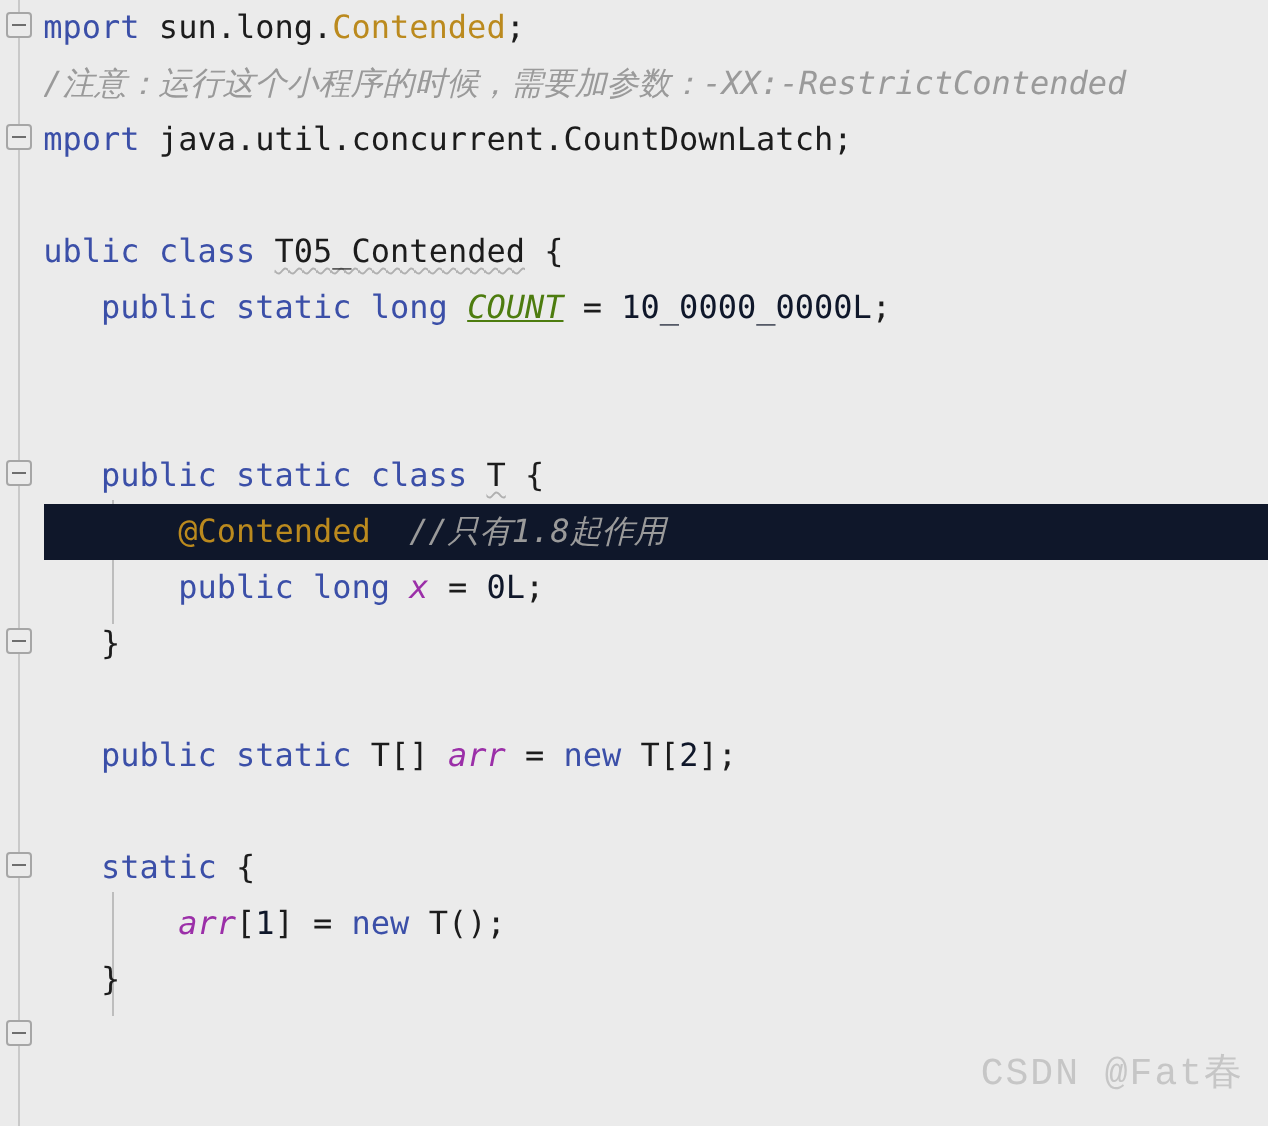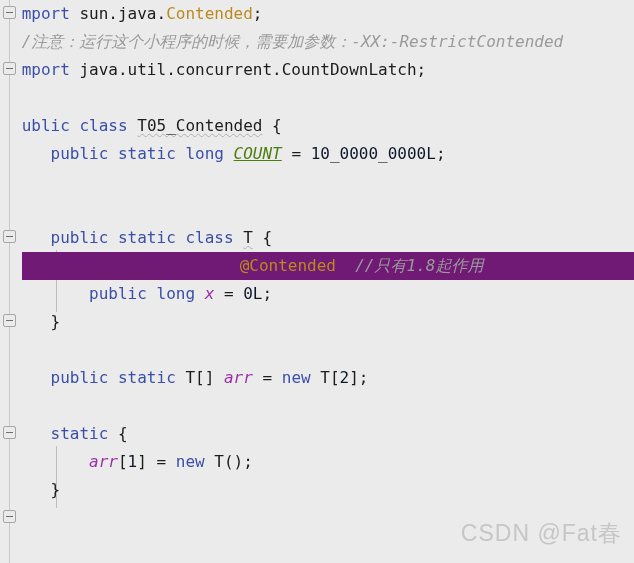--- a/index.html
+++ b/index.html
@@ -77,22 +77,21 @@
     white-space: pre;
     font-size: 16px;
     letter-spacing: 0px;
     color: #202020;
   }
   .line .txt {
     display: inline-block;
     padding-left: 12px;
   }
   .line.highlight {
-    background: #701a75;
-    text-align: center;
+    background: #0f172a;
   }
 
   
   .indent-guide {
     position: absolute;
     width: 1px;
     background: #bdbdbd;
     z-index: 1;
   }
 
@@ -114,35 +113,35 @@
     text-decoration-thickness: 1px;
     text-underline-offset: 2px;
     margin-top: 35px;
   }
 
   
   #watermark {
     position: absolute;
     right: 12px;
     bottom: 14px;
-    font-family: Liberation Sans, sans-serif;
-    font-size: 23px;
+    font-family: Liberation Mono, monospace;
+    font-size: 19px;
     color: #c6c6c6;
     letter-spacing: 1px;
     z-index: 9;
     user-select: none;
   }
 </style>
 </head>
 <body>
 
 <div id="editor">
 
   <div id="code">
-      <div class="line"><span class="txt"><span class="kw">import</span><span class="plain"> sun.java.</span><span class="anno">Contended</span><span class="punct">;</span></span></div>
+      <div class="line"><span class="txt"><span class="kw">import</span><span class="plain"> sun.long.</span><span class="anno">Contended</span><span class="punct">;</span></span></div>
       <div class="line"><span class="txt"><span class="comment">//注意：运行这个小程序的时候，需要加参数：-XX:-RestrictContended</span></span></div>
       <div class="line"><span class="txt"><span class="kw">import</span><span class="plain"> java.util.concurrent.CountDownLatch</span><span class="punct">;</span></span></div>
       <div class="line"><span class="txt"><span class="plain"></span></span></div>
       <div class="line"><span class="txt"><span class="kw">public</span><span class="plain"> </span><span class="kw">class</span><span class="plain"> </span><span class="type wavy">T05_Contended</span><span class="plain"> {</span></span></div>
       <div class="line"><span class="txt"><span class="plain">    </span><span class="kw">public</span><span class="plain"> </span><span class="kw">static</span><span class="plain"> </span><span class="kw">long</span><span class="plain"> </span><span class="constant">COUNT</span><span class="plain"> = </span><span class="num">10_0000_0000L</span><span class="punct">;</span></span></div>
       <div class="line"><span class="txt"><span class="plain"></span></span></div>
       <div class="line"><span class="txt"><span class="plain"></span></span></div>
       <div class="line"><span class="txt"><span class="plain">    </span><span class="kw">public</span><span class="plain"> </span><span class="kw">static</span><span class="plain"> </span><span class="kw">class</span><span class="plain"> </span><span class="type wavy">T</span><span class="plain"> {</span></span></div>
       <div class="line highlight"><span class="txt"><span class="plain">        </span><span class="anno">@Contended</span><span class="plain">  </span><span class="comment">//只有1.8起作用</span></span></div>
       <div class="line"><span class="txt"><span class="plain">        </span><span class="kw">public</span><span class="plain"> </span><span class="kw">long</span><span class="plain"> </span><span class="field">x</span><span class="plain"> = </span><span class="num">0L</span><span class="punct">;</span></span></div>

